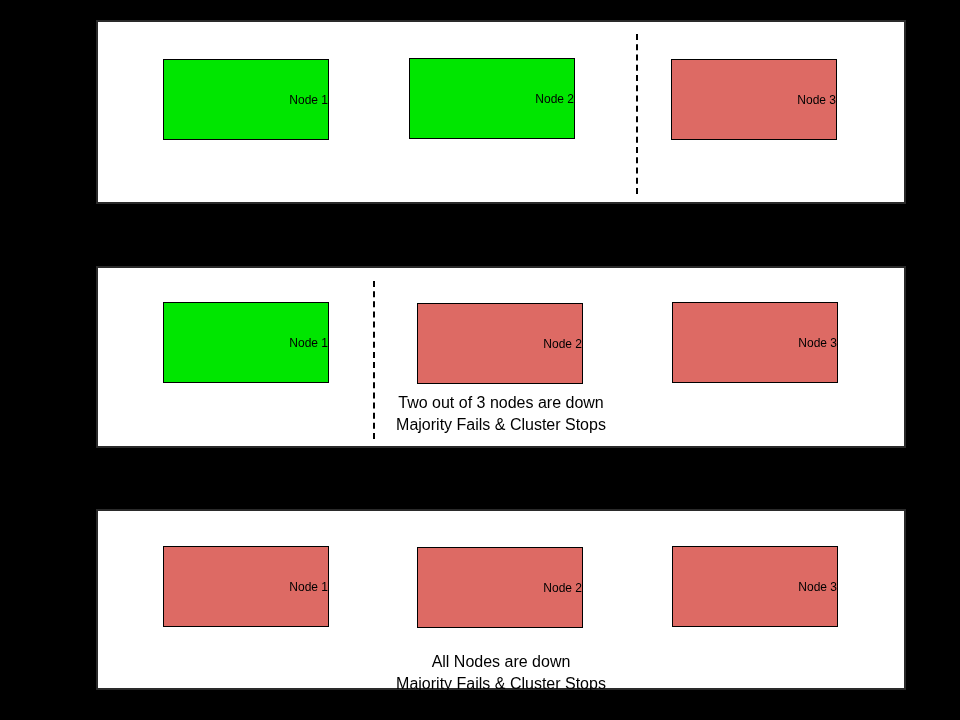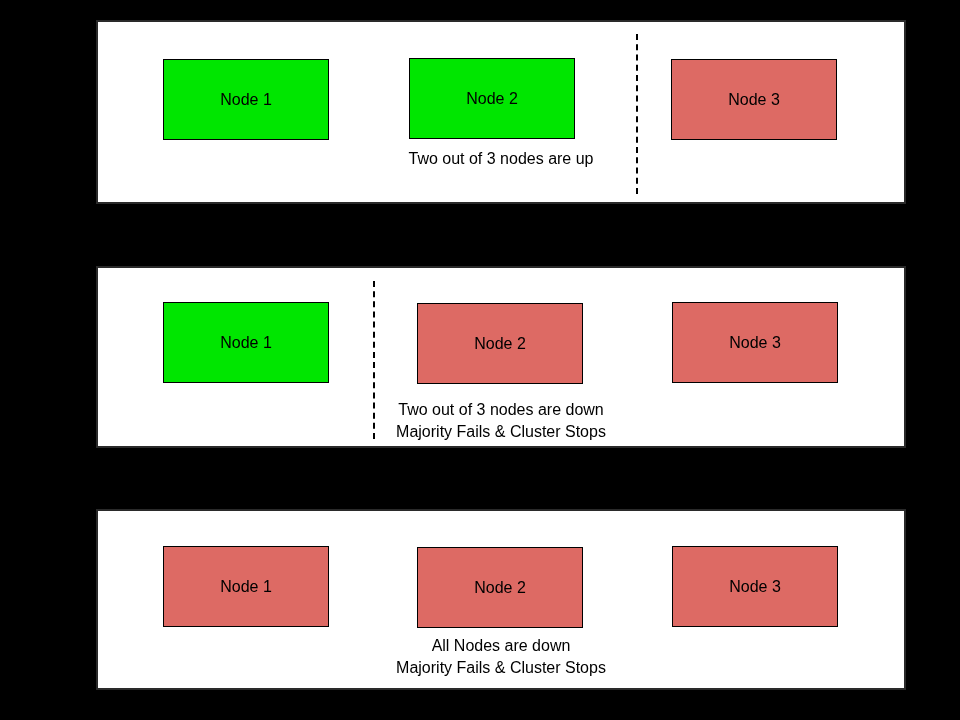--- a/index.html
+++ b/index.html
@@ -27,22 +27,22 @@
   #panel-3 { top: 509px; height: 181px; }
 
   .node {
     position: absolute;
     width: 166px;
     height: 81px;
     border: 1.5px solid #000;
     box-sizing: border-box;
     display: flex;
     align-items: center;
-    justify-content: center;
-    font-size: 16px;
+    justify-content: flex-end;
+    font-size: 12px;
     color: #000;
   }
   .divider {
     position: absolute;
     width: 0;
     border-left: 2px dashed #000;
   }
   .caption {
     position: absolute;
     left: 0;
@@ -58,44 +58,43 @@
   #panel-1 .n2 { left: 311px; top: 36px; }
   #panel-1 .n3 { left: 573px; top: 37px; }
   #panel-1 .divider { left: 538px; top: 12px; height: 160px; }
   #panel-1 .caption { top: 126px; }
 
   
   #panel-2 .n1 { left: 65px;  top: 34px; }
   #panel-2 .n2 { left: 319px; top: 35px; }
   #panel-2 .n3 { left: 574px; top: 34px; }
   #panel-2 .divider { left: 275px; top: 13px; height: 158px; }
-  #panel-2 .caption { top: 131px; }
+  #panel-2 .caption { top: 124px; }
 
   
   #panel-3 .n1 { left: 65px;  top: 35px; }
   #panel-3 .n2 { left: 319px; top: 36px; }
   #panel-3 .n3 { left: 574px; top: 35px; }
-  #panel-3 .caption { top: 124px; }
+  #panel-3 .caption { top: 140px; }
 </style>
 </head>
 <body>
 
 <div class="panel" id="panel-1">
   <div class="node n1" style="background: rgb(0, 230, 0);">
     <span>Node 1</span>
   </div>
   <div class="node n2" style="background: rgb(0, 230, 0);">
     <span>Node 2</span>
   </div>
   <div class="node n3" style="background: rgb(221, 106, 100);">
     <span>Node 3</span>
   </div>
   <div class="divider"></div>
   <div class="caption">
-    <div>Two out of 3 nodes are up</div>
   </div>
 </div>
 
 <div class="panel" id="panel-2">
   <div class="node n1" style="background: rgb(0, 230, 0);">
     <span>Node 1</span>
   </div>
   <div class="node n2" style="background: rgb(221, 106, 100);">
     <span>Node 2</span>
   </div>

